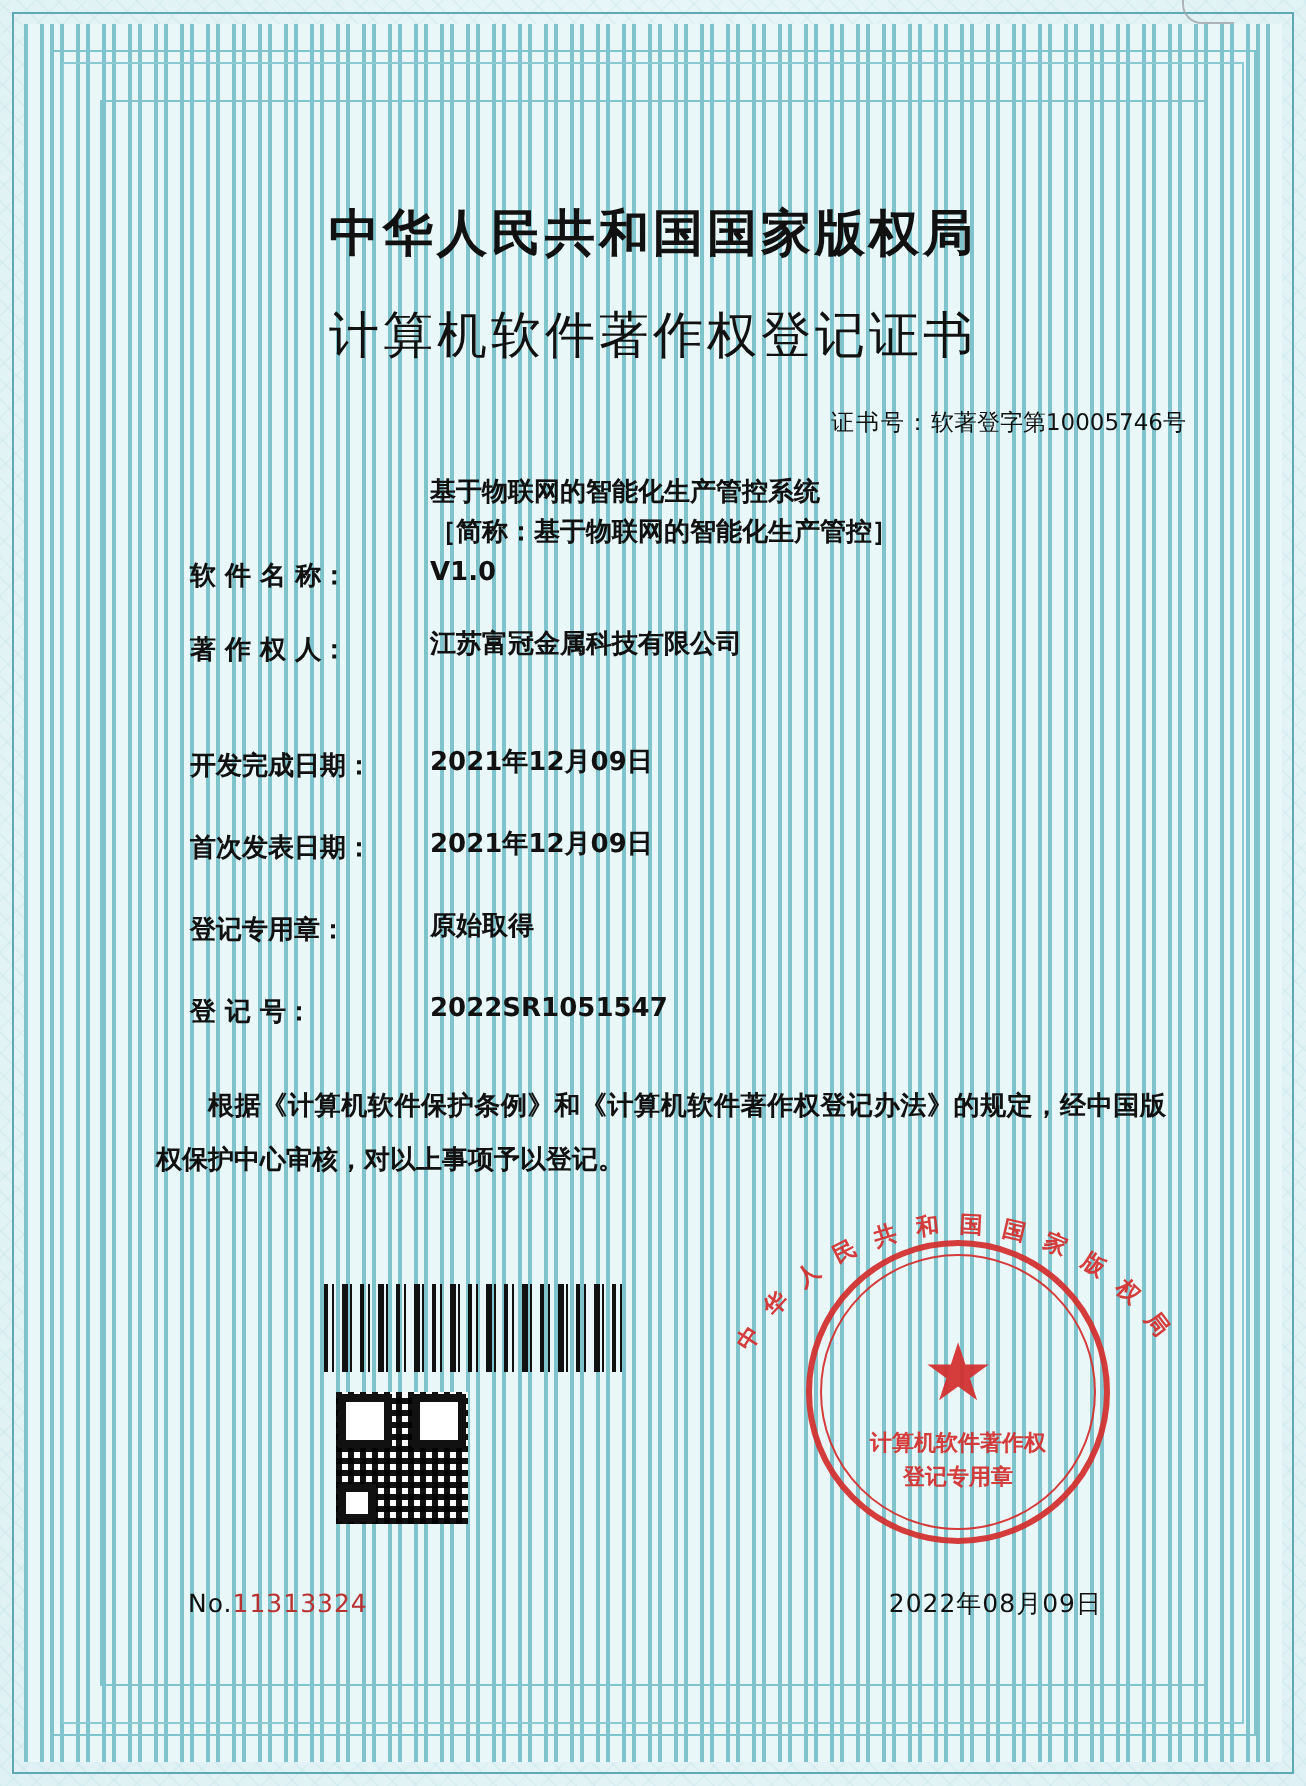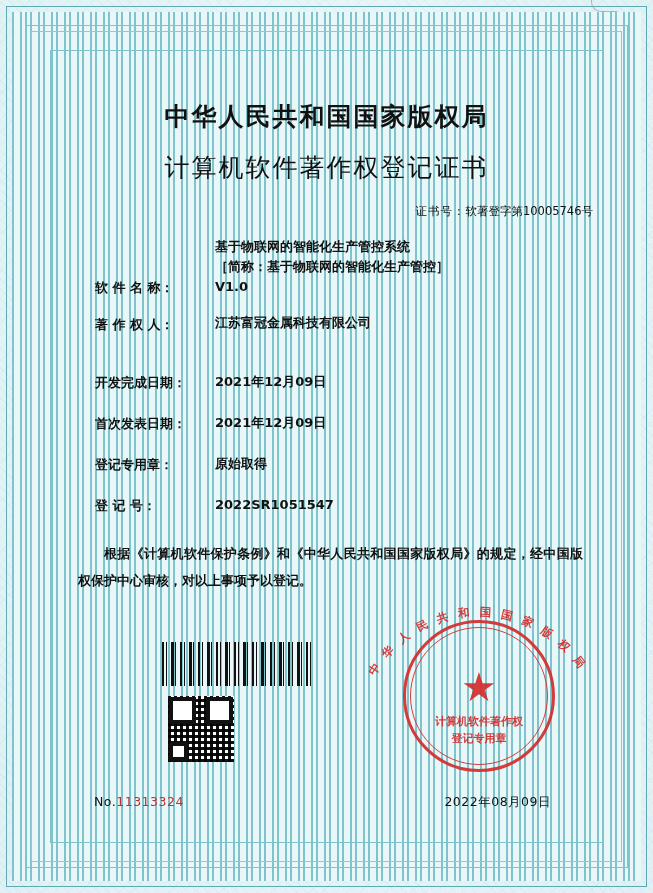--- a/index.html
+++ b/index.html
@@ -314,21 +314,21 @@
 
 
       <div class="row">
         <div class="label sp0">登 记 号：</div>
         <div class="value">2022SR1051547</div>
       </div>
 
     </div>
 
     <div class="statement">
-      <span class="indent">根据《计算机软件保护条例》和《中华人民共和国国家版权局》的规定，经中国版权保护中心审核，对以上事项予以登记。</span>
+      <span class="indent">根据《计算机软件保护条例》和《计算机软件著作权登记办法》的规定，经中国版权保护中心审核，对以上事项予以登记。</span>
     </div>
 
     <div class="codes">
       <div class="barcode"></div>
       <div class="qr">
           <span class="q3"></span>
         </div>
     </div>
 
     <div class="seal">

